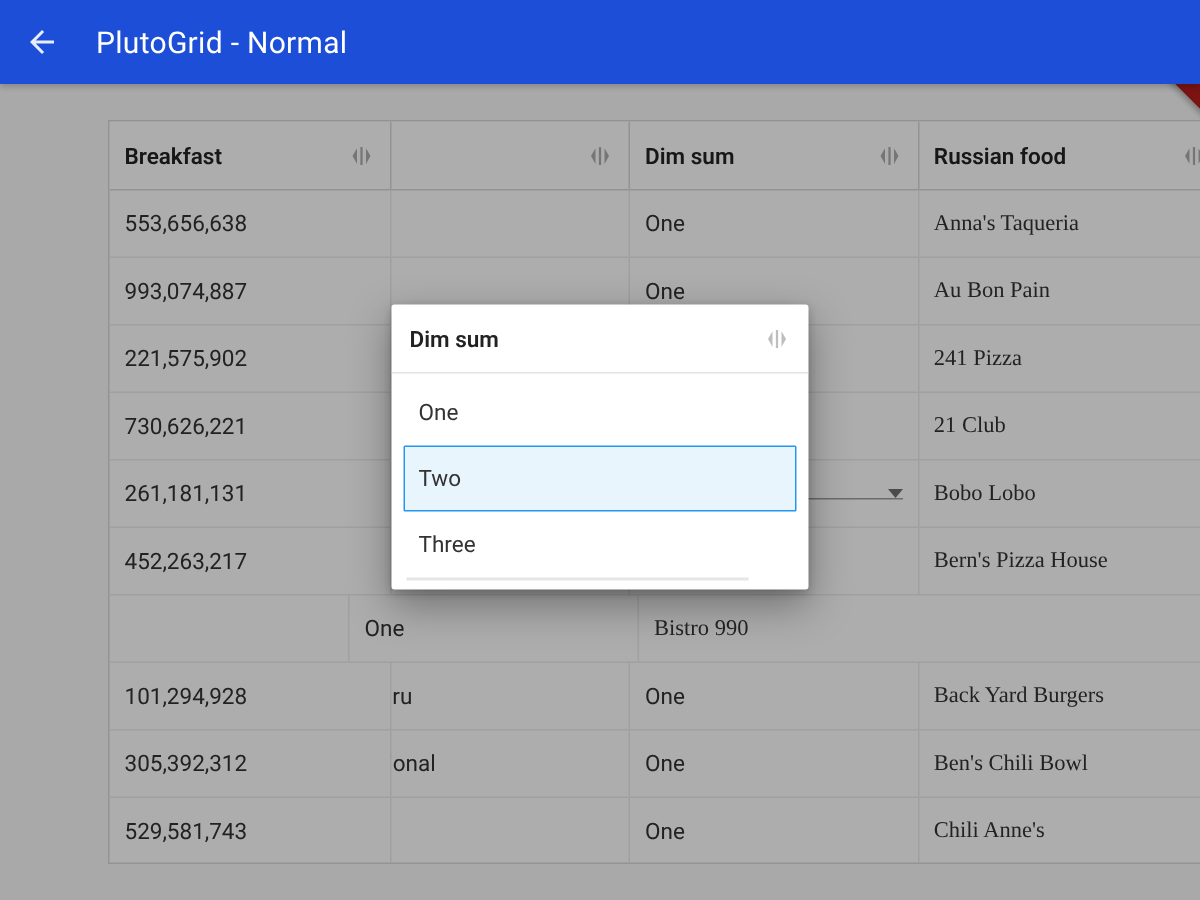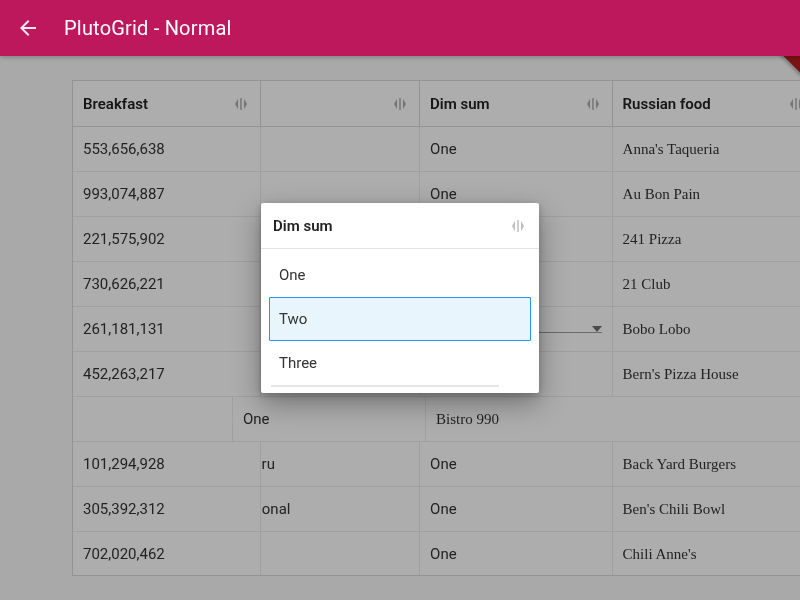--- a/index.html
+++ b/index.html
@@ -1,19 +1,19 @@
 <!DOCTYPE html>
 <html><head>
 <meta charset="utf-8">
 <style>
   * { box-sizing: border-box; margin: 0; padding: 0; }
   html, body { width: 800px; height: 600px; overflow: hidden; font-family: "Segoe UI", Roboto, "Helvetica Neue", Arial, sans-serif; background: #fafafa; }
 
   .appbar {
-    background: #be185d;
+    background: #1d4ed8;
     height: 56px;
     display: flex;
     align-items: center;
     padding: 0 16px;
     color: #fff;
     box-shadow: 0 2px 4px rgba(0,0,0,0.2);
     position: relative;
     z-index: 1;
   }
   .appbar .back { width: 24px; height: 24px; margin-right: 24px; cursor: pointer; }
@@ -209,21 +209,21 @@
         </div>
         <div class="grid-row">
           <div class="gc c1">305,392,312</div>
           <div class="gc c2">
             <span class="c2-cell-inner"> International</span>
           </div>
           <div class="gc c3">One</div>
           <div class="gc c4">Ben's Chili Bowl</div>
         </div>
         <div class="grid-row">
-          <div class="gc c1">702,020,462</div>
+          <div class="gc c1">529,581,743</div>
           <div class="gc c2">
             <span class="c2-cell-inner"></span>
           </div>
           <div class="gc c3">One</div>
           <div class="gc c4">Chili Anne's</div>
         </div>
       </div>
   </div>
 </div>
 

